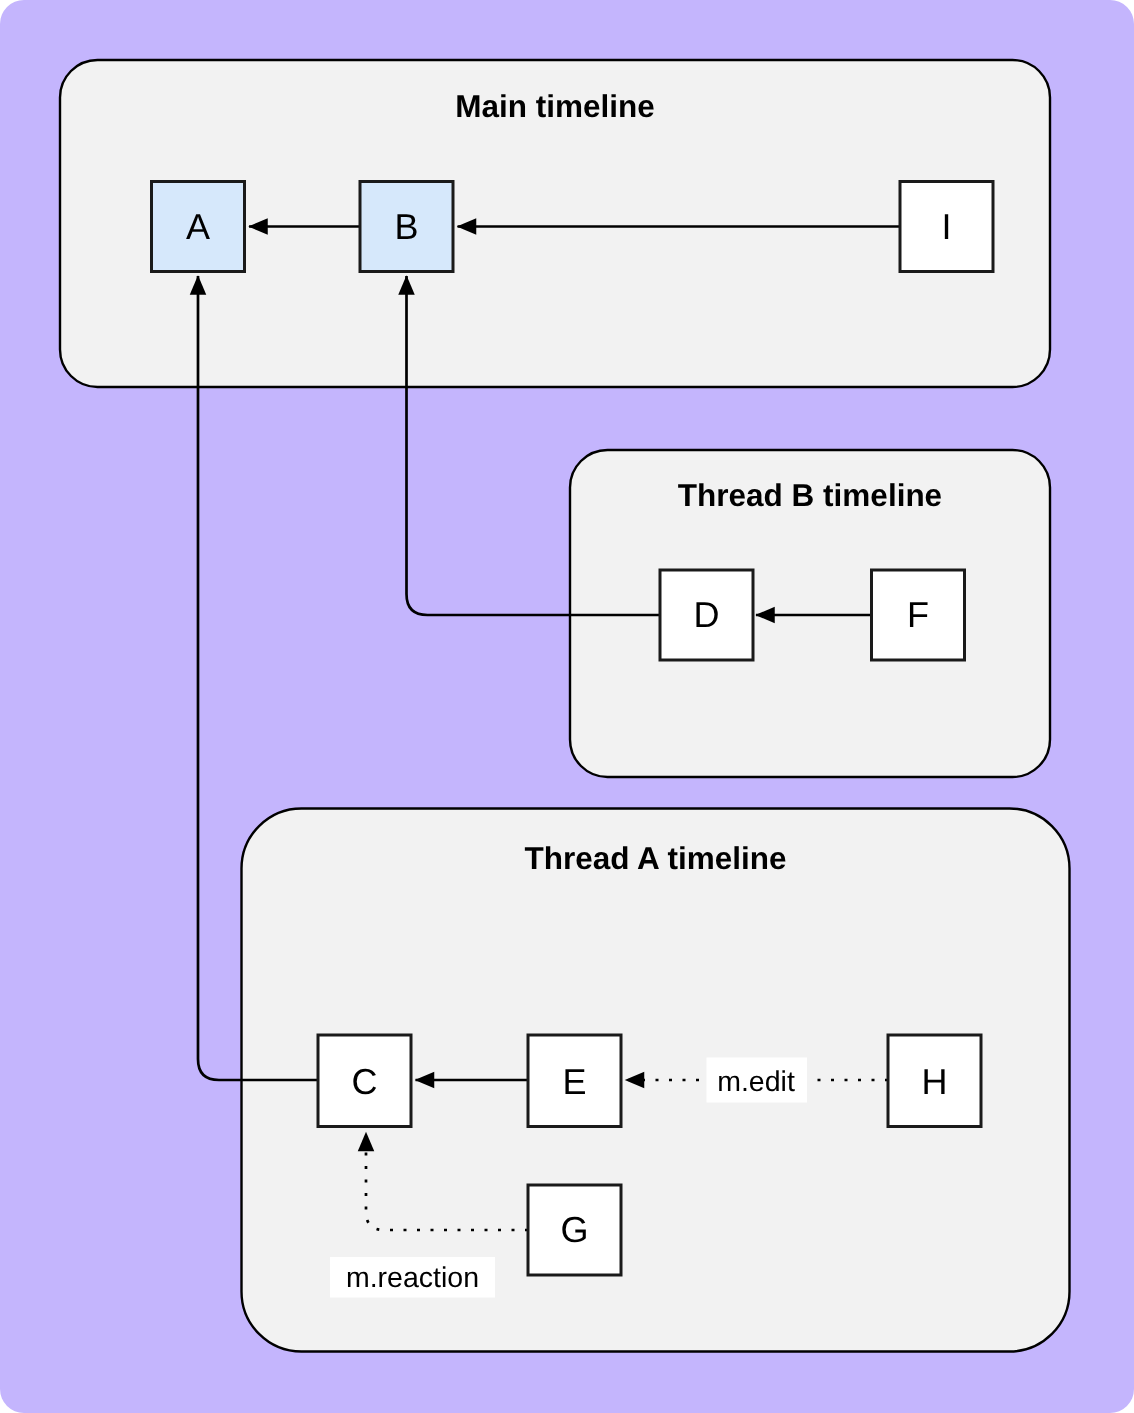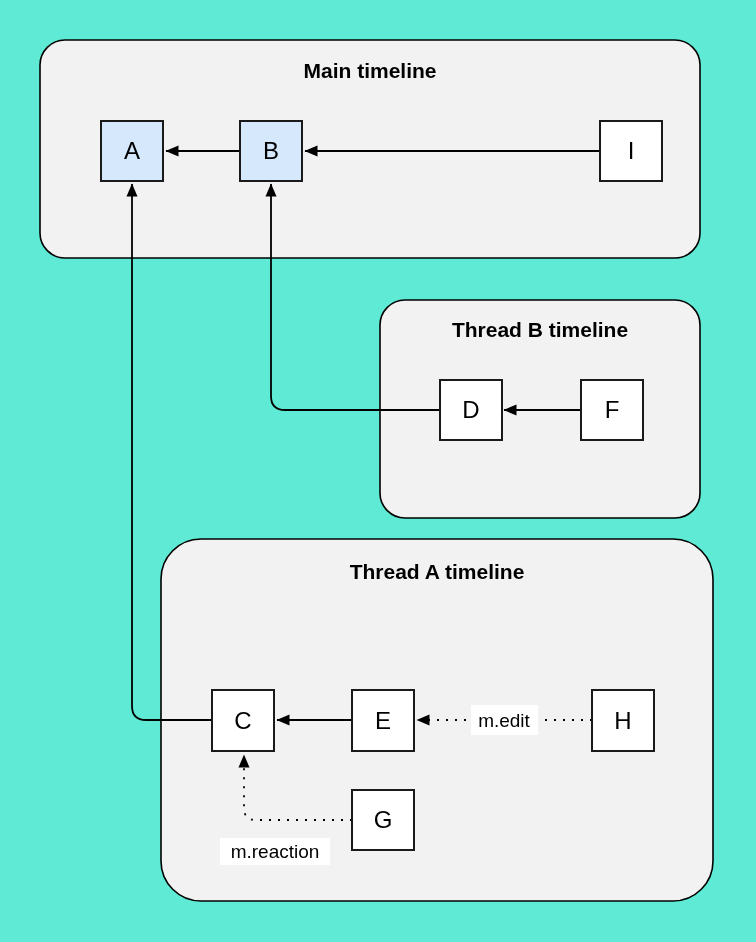--- a/index.html
+++ b/index.html
@@ -7,21 +7,22 @@
     padding: 0;
     background: #ffffff;
     width: 756px;
     height: 942px;
     font-family: "Liberation Sans", sans-serif;
   }
   .stage {
     position: relative;
     width: 756px;
     height: 942px;
-    background: #5eead4;
+    background: #c4b5fd;
+    border-radius: 16px;
   }
   svg { display: block; }
   .container-box {
     fill: #f2f2f2;
     stroke: #000000;
     stroke-width: 1.6;
   }
   .container-title {
     font-family: "Liberation Sans", sans-serif;
     font-size: 21px;

